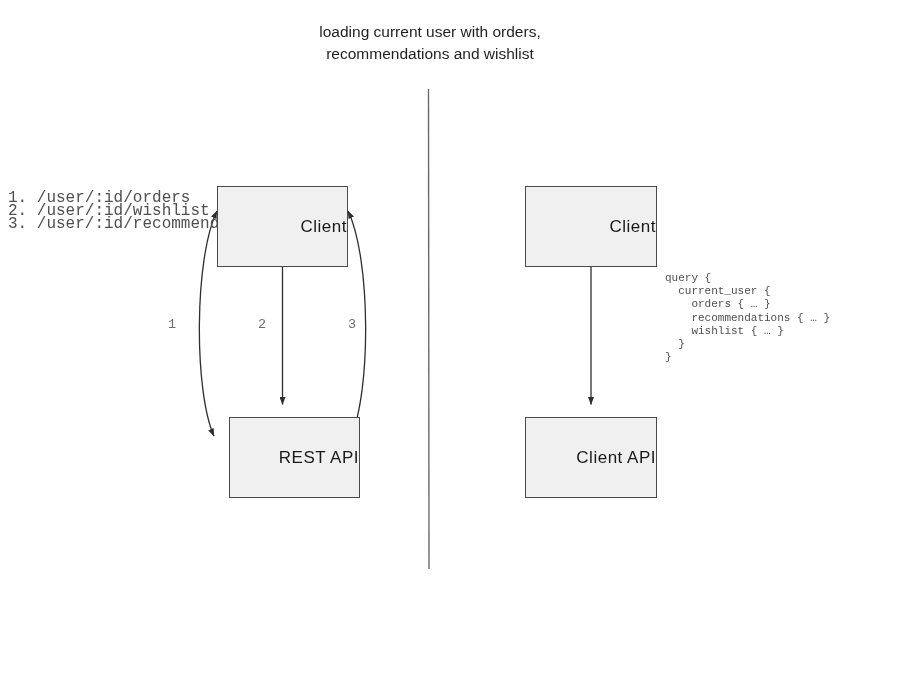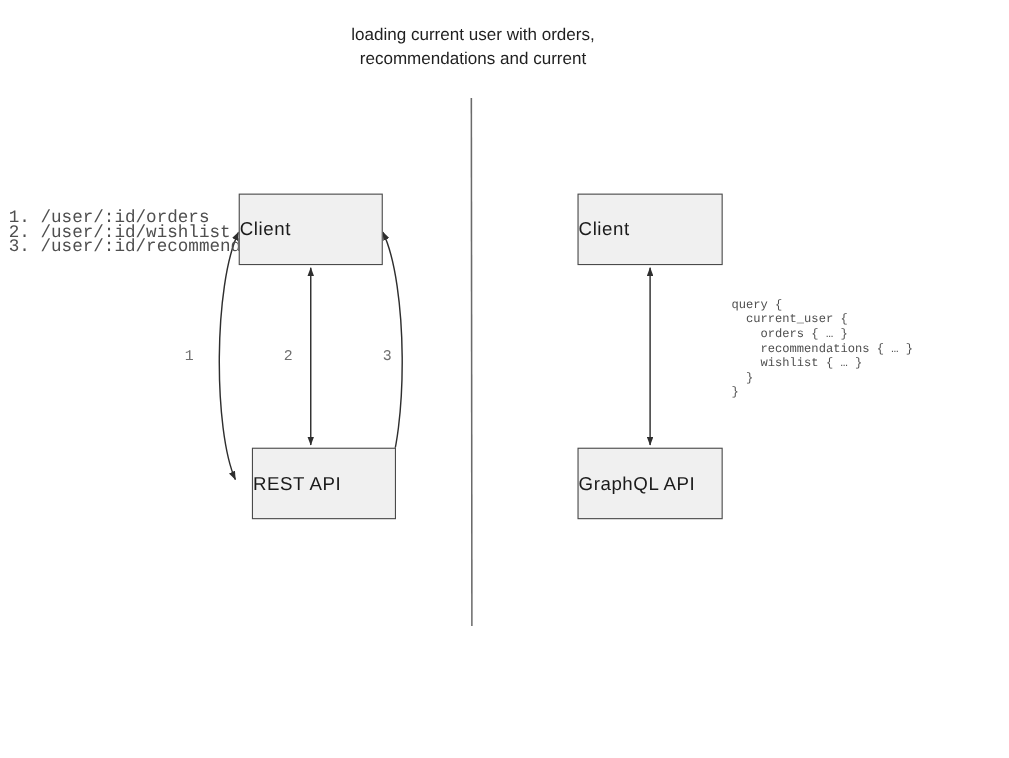--- a/index.html
+++ b/index.html
@@ -26,25 +26,25 @@
     text-align:center;
     font-size:15.5px;
     line-height:22px;
     color:var(--title-text);
   }
   .svg-layer{
     position:absolute;left:0;top:0;width:917px;height:689px;
   }
   .node{
     position:absolute;
-    width:131px;height:65px;
+    width:131px;height:81px;
     box-sizing:border-box;
     background:var(--box-fill);
     border:1.5px solid var(--box-border);
-    display:flex;align-items:center;justify-content:flex-start;
+    display:flex;align-items:center;justify-content:flex-end;margin-top:10px;
   }
   .node-label{
     font-size:17px;
     letter-spacing:0.5px;
     color:#1a1a1a;
   }
   .client-left{left:217px;top:176px;}
   .rest-api{left:229px;top:407px;}
   .client-right{left:525px;top:176px;width:132px;}
   .graphql-api{left:525px;top:407px;width:132px;}
@@ -79,21 +79,21 @@
   .arrow-line{stroke:var(--arrow);stroke-width:1.3;fill:none;}
   .arrowhead{fill:var(--arrow);}
 </style>
 </head>
 <body>
 
 <div class="canvas">
 
   <div class="title">
     <div>loading current user with orders,</div>
-    <div>recommendations and current</div>
+    <div>recommendations and wishlist</div>
   </div>
 
   <svg class="svg-layer" viewBox="0 0 917 689" xmlns="http://www.w3.org/2000/svg">
     <defs>
       <marker id="mEnd" markerWidth="8" markerHeight="6" refX="7.5" refY="3" orient="auto" markerUnits="userSpaceOnUse">
         <path d="M0,0 L8,3 L0,6 Z" class="arrowhead"></path>
       </marker>
       <marker id="mStart" markerWidth="8" markerHeight="6" refX="7.5" refY="3" orient="auto-start-reverse" markerUnits="userSpaceOnUse">
         <path d="M0,0 L8,3 L0,6 Z" class="arrowhead"></path>
       </marker>
@@ -124,21 +124,21 @@
 
   <div class="node rest-api">
     <span class="node-label">REST API</span>
   </div>
 
   <div class="node client-right">
     <span class="node-label">Client</span>
   </div>
 
   <div class="node graphql-api">
-    <span class="node-label">GraphQL API</span>
+    <span class="node-label">Client API</span>
   </div>
 
   <div class="query-block mono">query {
   current_user {
     orders { … }
     recommendations { … }
     wishlist { … }
   }
 }</div>
 

